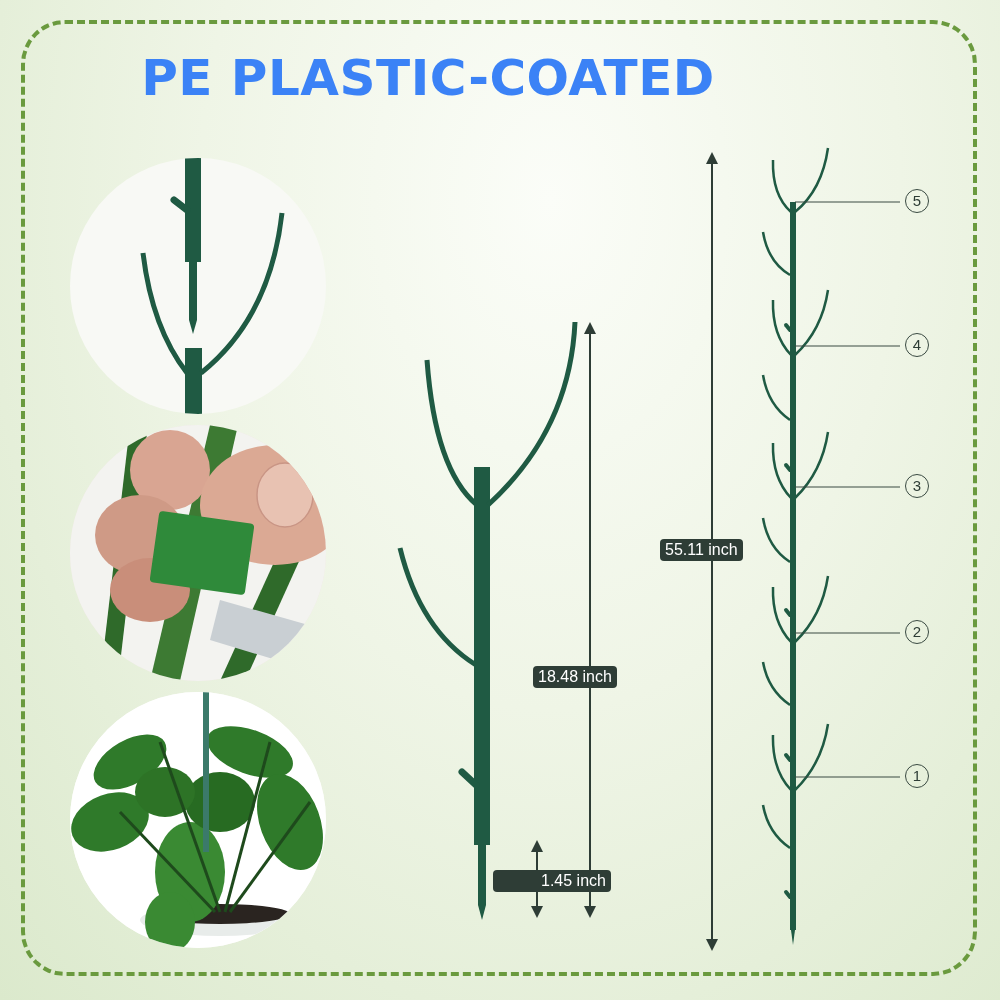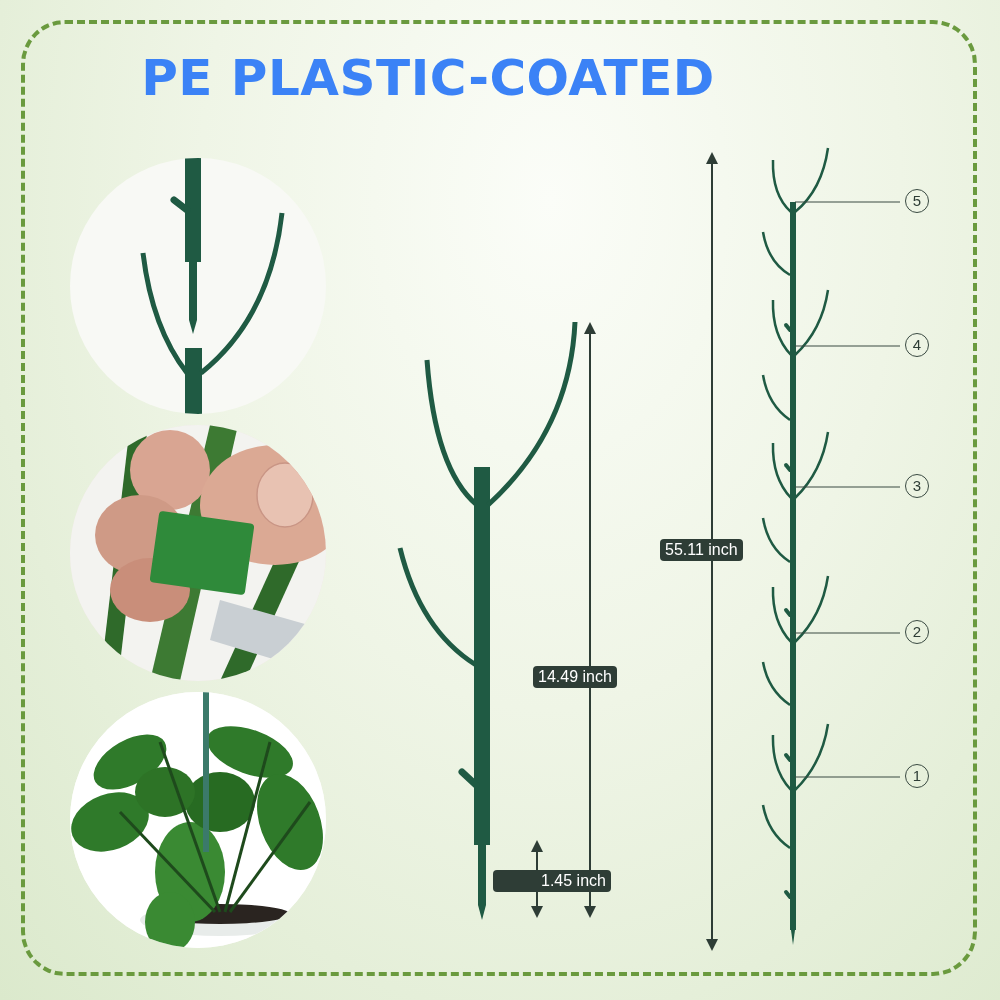--- a/index.html
+++ b/index.html
@@ -151,20 +151,20 @@
       <line x1="795" y1="202" x2="900" y2="202"></line>
       <line x1="795" y1="346" x2="900" y2="346"></line>
       <line x1="795" y1="487" x2="900" y2="487"></line>
       <line x1="795" y1="633" x2="900" y2="633"></line>
       <line x1="795" y1="777" x2="900" y2="777"></line>
     </g>
   </g>
 </svg>
 
 <div class="label" style="left:660px;top:539px;">55.11 inch</div>
-<div class="label" style="left:533px;top:666px;">14.49 inch</div>
+<div class="label" style="left:533px;top:666px;">18.48 inch</div>
 <div class="label" style="left:493px;top:870px;padding-left:48px;">1.45 inch</div>
 
 <div class="num" style="left:905px;top:189px;">5</div>
 <div class="num" style="left:905px;top:333px;">4</div>
 <div class="num" style="left:905px;top:474px;">3</div>
 <div class="num" style="left:905px;top:620px;">2</div>
 <div class="num" style="left:905px;top:764px;">1</div>
 
 </body></html>

